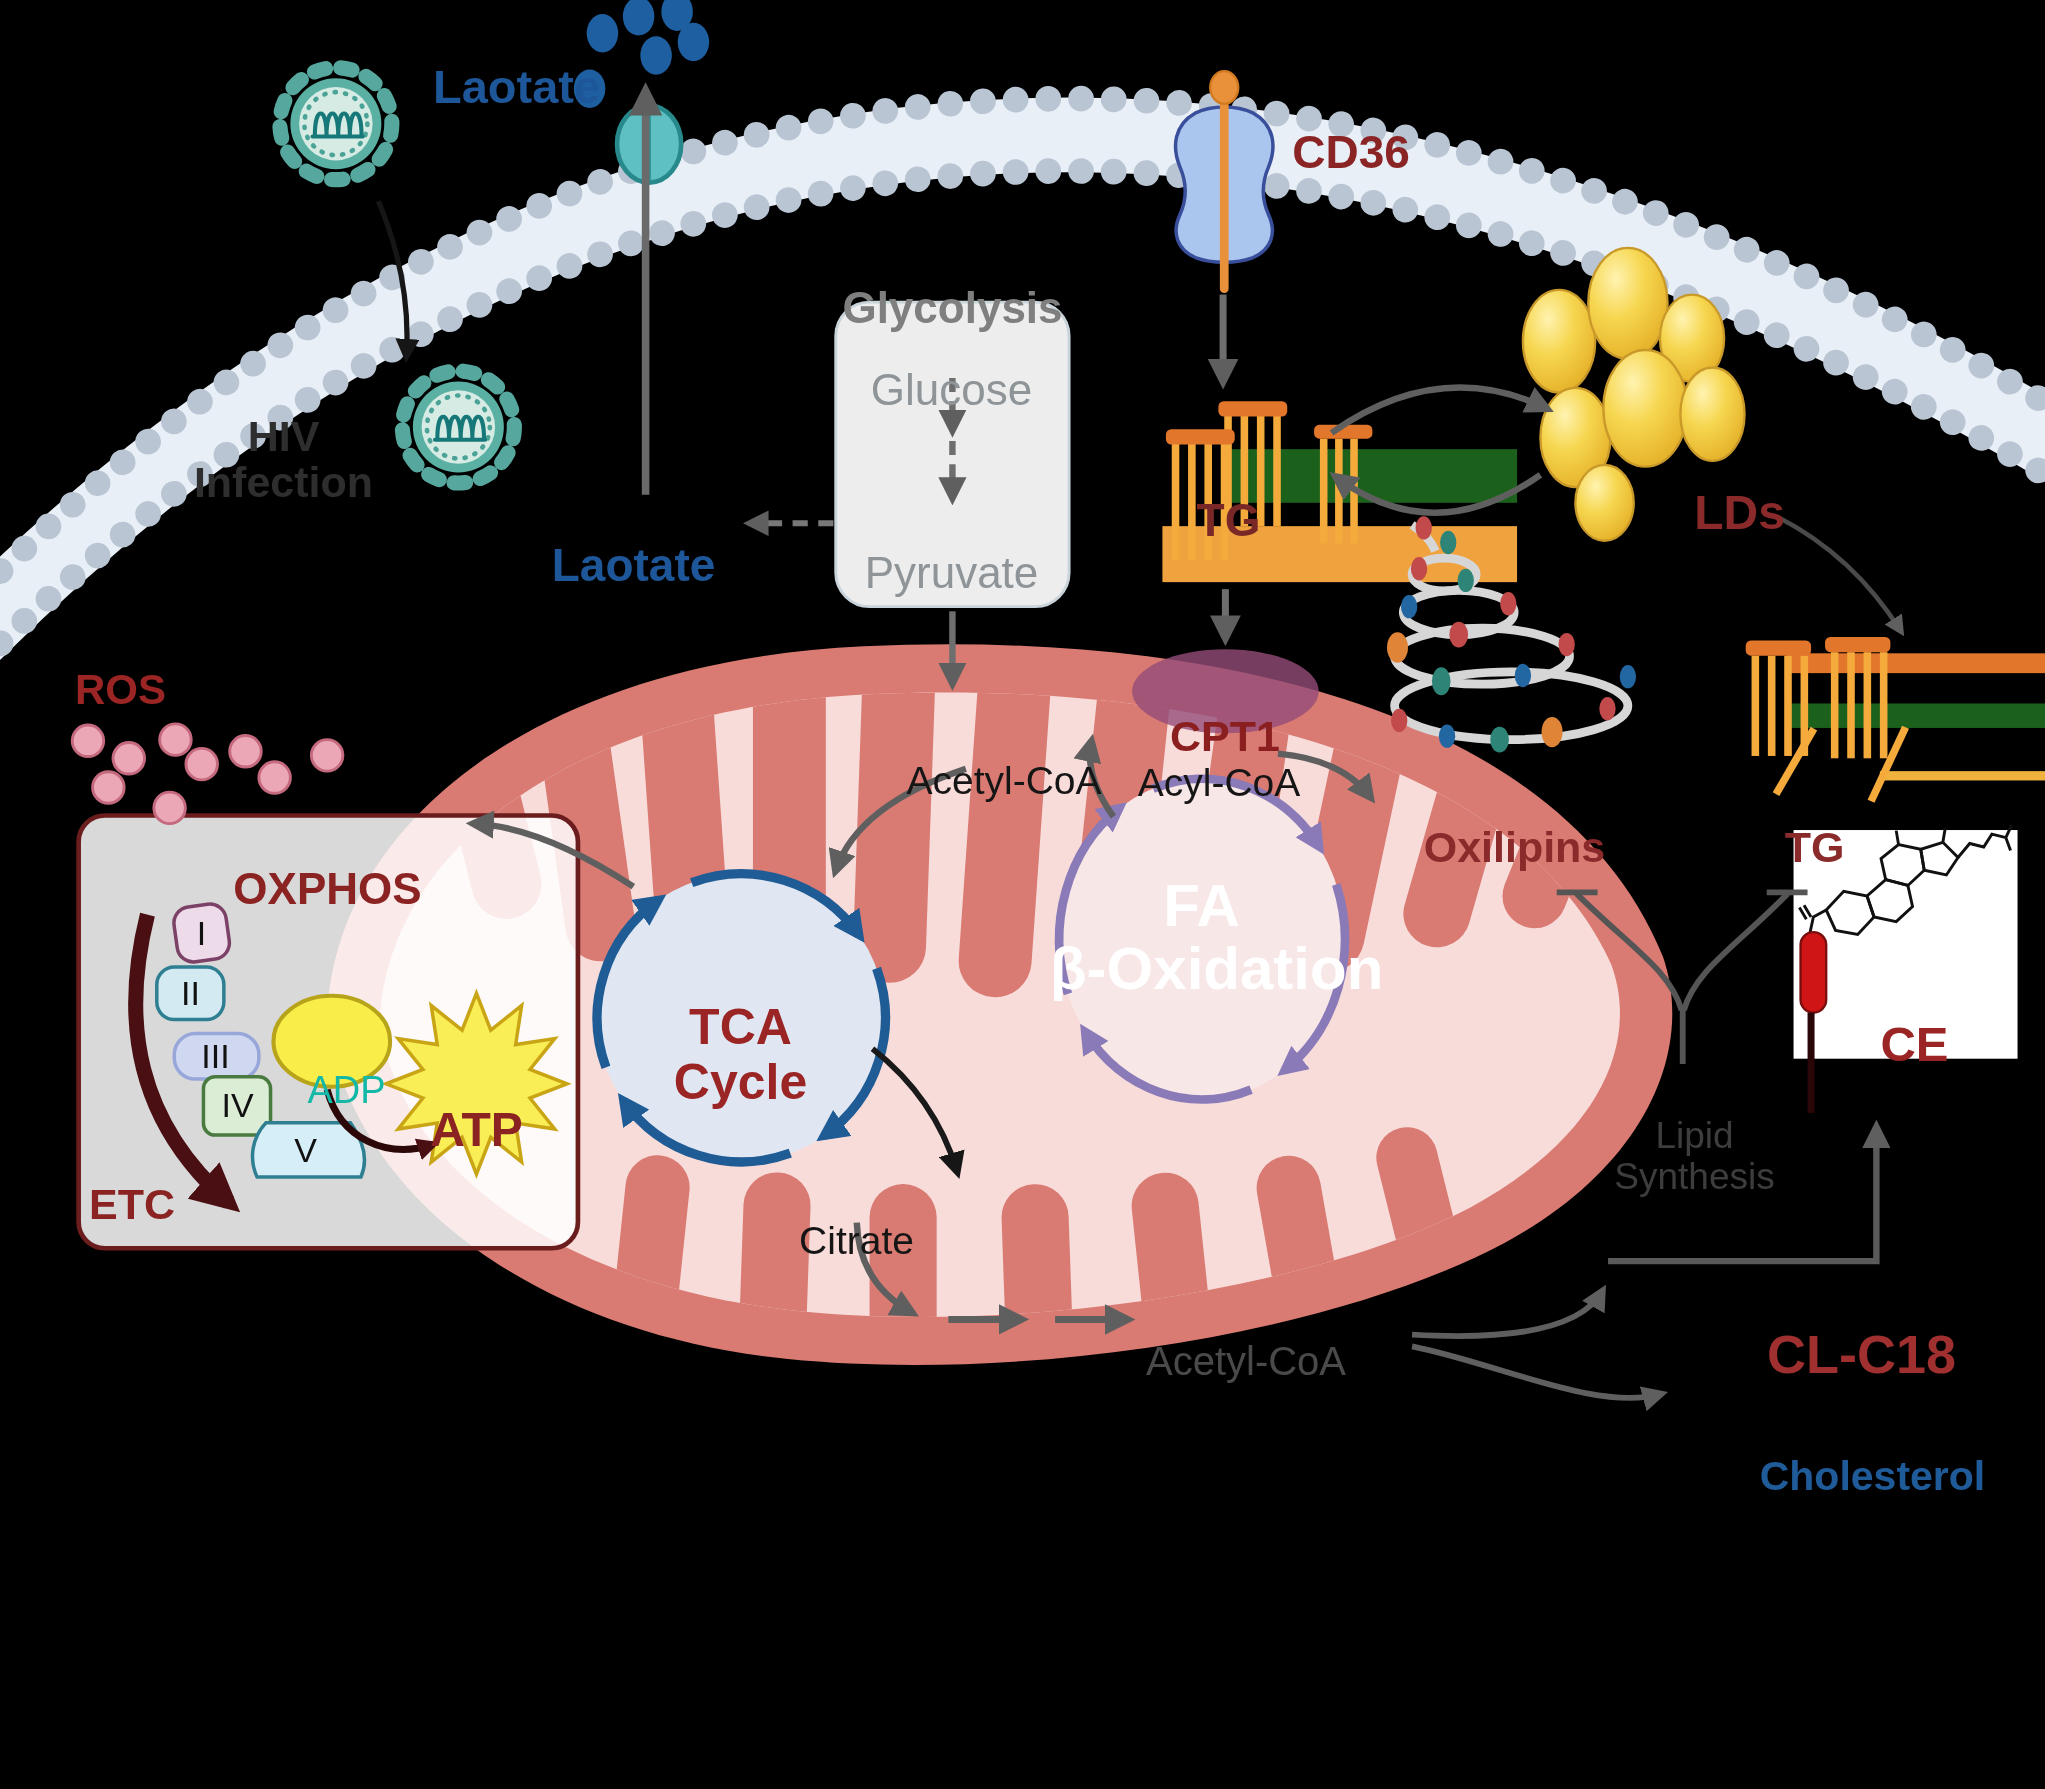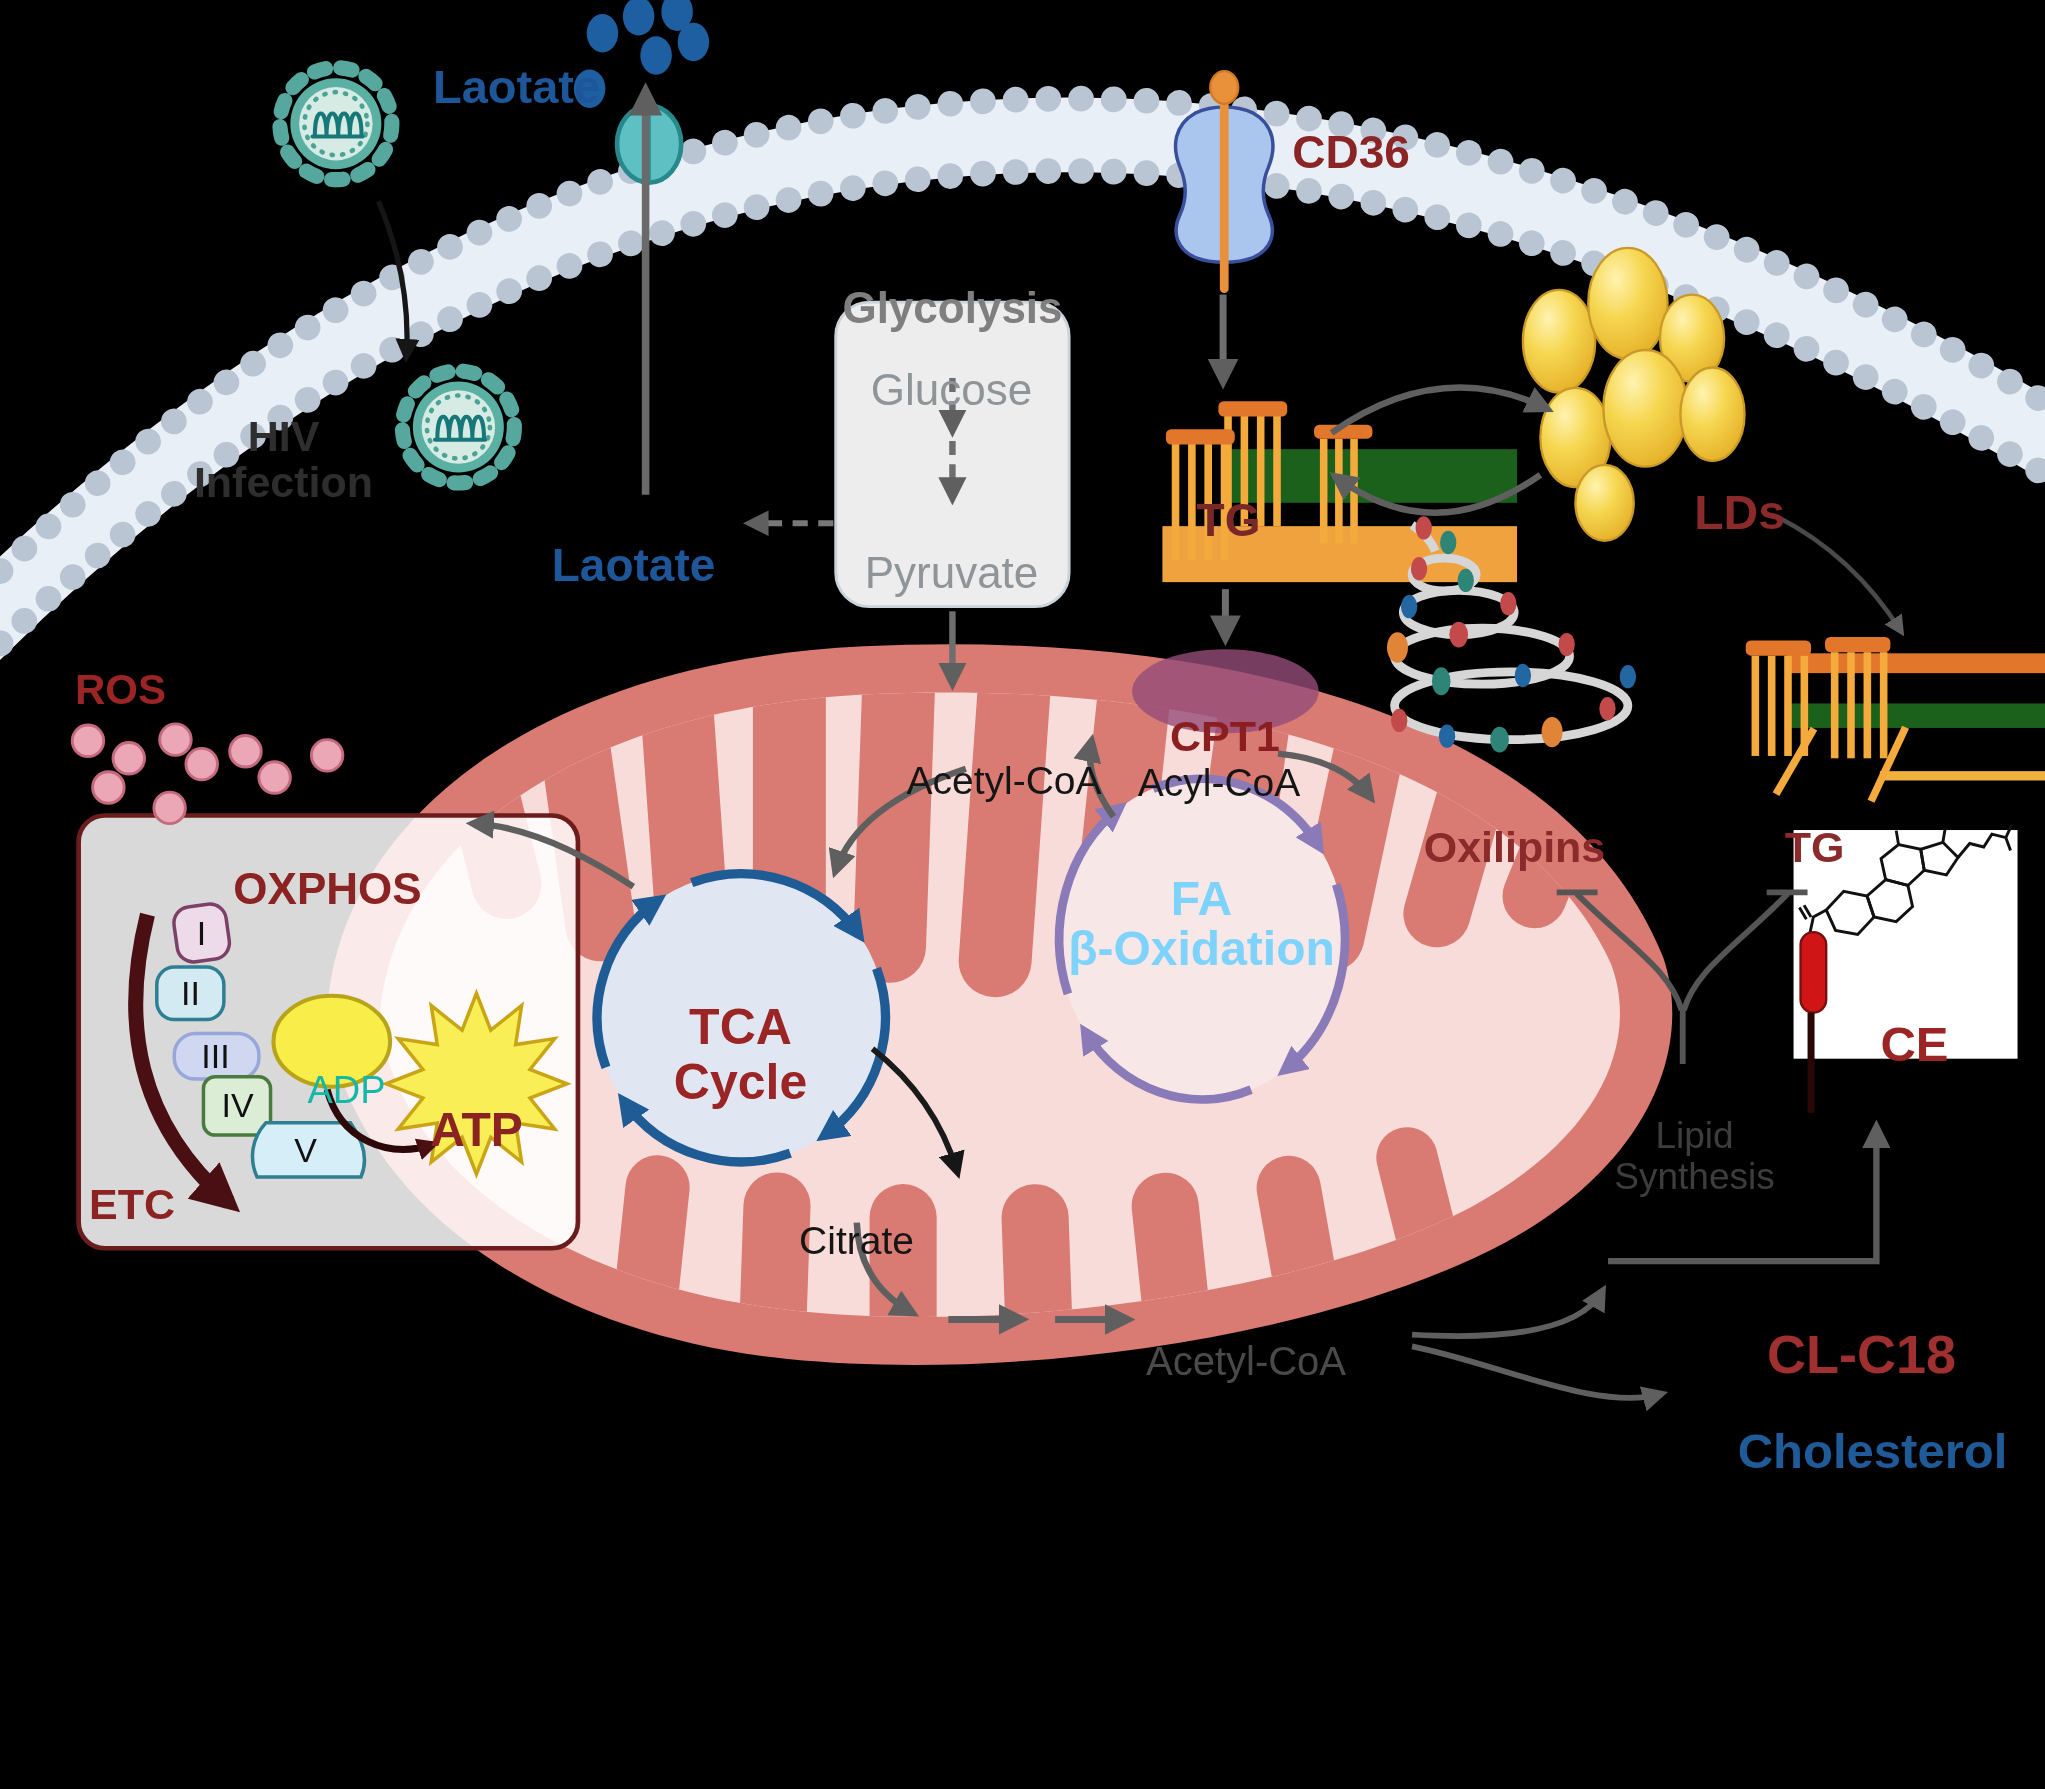--- a/index.html
+++ b/index.html
@@ -16,40 +16,40 @@
   .glucose{left:835px;top:319px;width:233px;font-size:44px;color:#8e9497;}
   .pyruvate{left:835px;top:502px;width:233px;font-size:44px;color:#8e9497;}
   .lactate-inner{left:537px;top:494px;width:193px;font-size:46px;color:#1e5799;}
   .cd36{left:1278px;top:81px;width:146px;font-size:46px;color:#8b2525;}
   .tg-mem{left:1179px;top:449px;width:99px;font-size:46px;color:#7a2727;}
   .lds{left:1678px;top:440px;width:123px;font-size:48px;color:#8b2a2a;}
   .oxilipins{left:1418px;top:777px;width:193px;font-size:43px;color:#8b2a2a;}
   .tg-right{left:1765px;top:777px;width:99px;font-size:43px;color:#8b2a2a;}
   .cpt1{left:1152px;top:666px;width:146px;font-size:43px;color:#8b1f1f;}
   .acyl{left:1120px;top:715px;width:198px;font-size:39px;color:#151515;}
-  .fa-lab{left:1050px;top:827px;width:303px;font-size:48px;color:#7dd3fc;line-height:1.05;}
+  .fa-lab{left:1050px;top:827px;width:303px;font-size:60px;color:#ffffff;line-height:1.05;}
   .acetyl-up{left:893px;top:713px;width:222px;font-size:39px;color:#151515;}
   .fadh{left:443px;top:688px;width:210px;font-size:37px;color:#151515;}
   .tca-lab{left:618px;top:953px;width:245px;font-size:50px;color:#9b2424;line-height:1.1;}
   .citrate{left:769px;top:1173px;width:175px;font-size:39px;color:#151515;}
   .acetyl-low{left:1138px;top:1293px;width:216px;font-size:40px;color:#4a4a4a;}
   .ros{left:75px;top:667px;width:152px;font-size:42px;color:#9b2424;}
   .oxphos{left:135px;top:818px;width:385px;font-size:44px;color:#8b2323;}
   .etc{left:89px;top:1181px;width:134px;font-size:43px;color:#8b2323;}
   .adp{left:288px;top:1023px;width:117px;font-size:38px;color:#14b8a6;}
   .atp{left:418px;top:1057px;width:117px;font-size:48px;color:#8b2323;}
   .cx{position:absolute;font-size:34px;color:#111;text-align:center;}
   .cx1{left:184px;top:914px;width:35px;}
   .cx2{left:173px;top:974px;width:35px;}
   .cx3{left:195px;top:1037px;width:41px;}
   .cx4{left:214px;top:1086px;width:47px;}
   .cx5{left:288px;top:1131px;width:35px;}
   .lipsyn{left:1569px;top:1068px;width:251px;font-size:37px;color:#3d3d3d;line-height:1.12;}
   .clc18{left:1739px;top:1278px;width:245px;font-size:54px;color:#a03030;}
-  .chol{left:1721px;top:1378px;width:303px;font-size:49px;color:#1f5b99;}
+  .chol{left:1721px;top:1407px;width:303px;font-size:41px;color:#1f5b99;}
   .ce{left:1859px;top:971px;width:111px;font-size:49px;color:#9b2424;}
 </style>
 </head>
 <body>
 
 <div id="stage">
 
 <svg width="2046" height="1789" viewBox="0 0 3506 3067">
   <defs>
     <marker id="mGray" viewBox="0 0 10 10" refX="7" refY="5" markerWidth="4.4" markerHeight="4.4" orient="auto-start-reverse">

